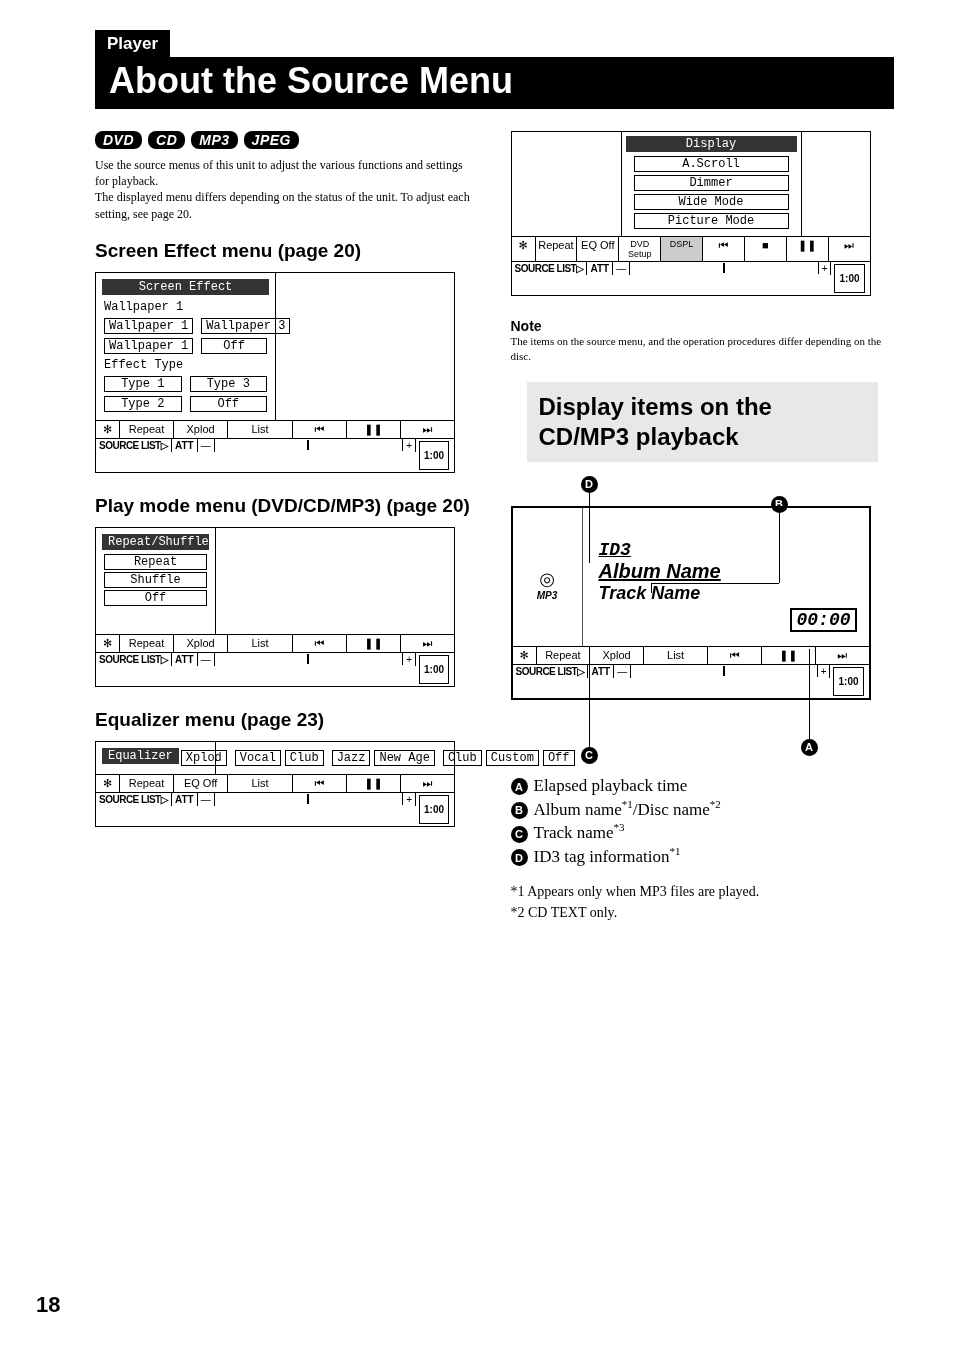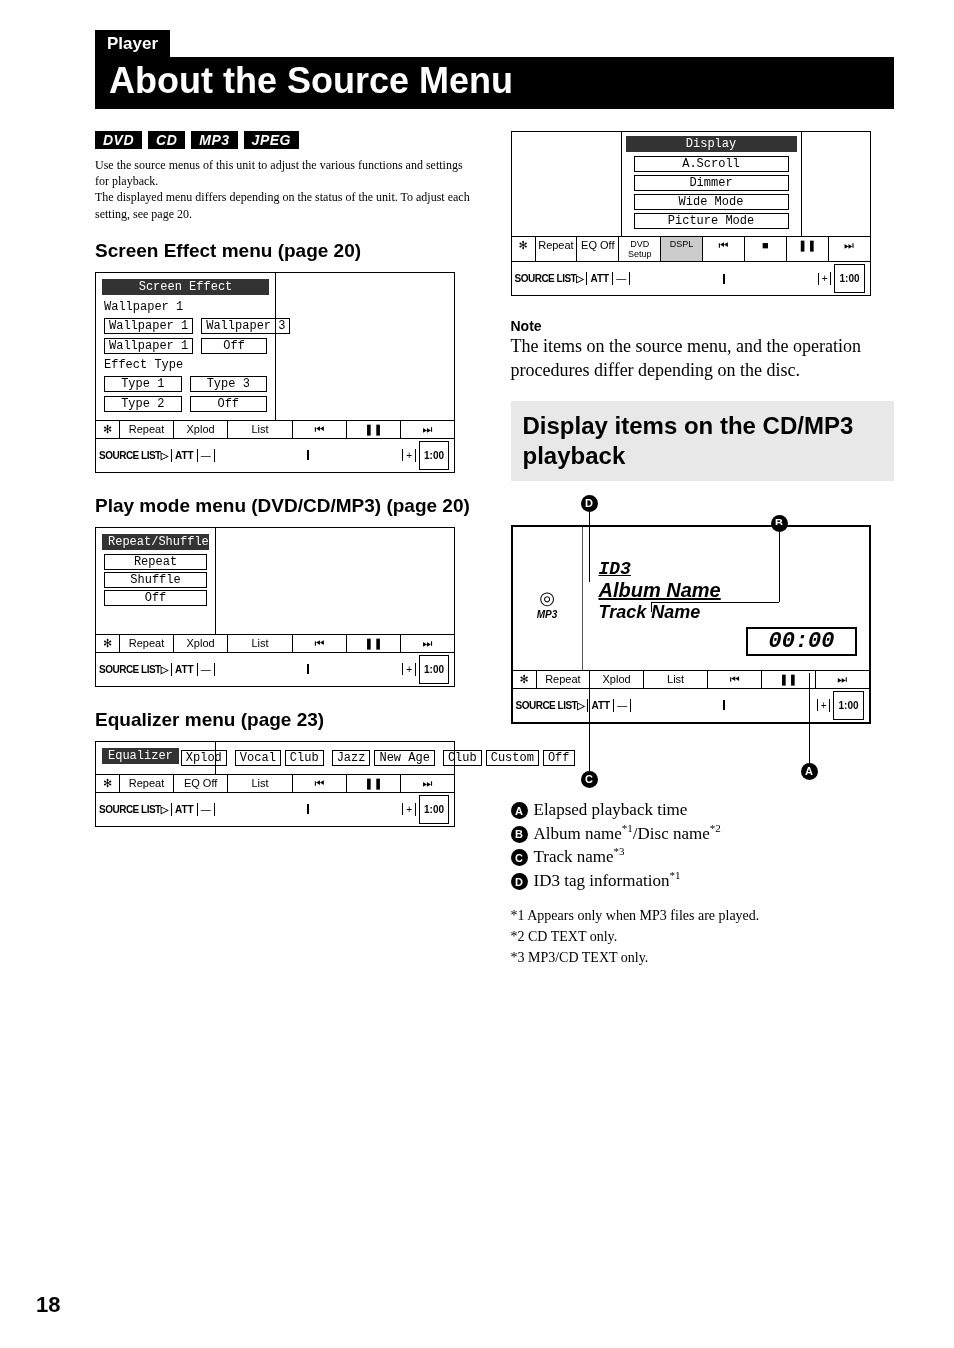--- a/index.html
+++ b/index.html
@@ -2,59 +2,59 @@
 <html><head>
 <meta charset="utf-8">
 <style>
   *{box-sizing:border-box;margin:0;padding:0}
   body{font-family:Georgia,'Times New Roman',serif;color:#000;background:#fff;width:954px;height:1348px;position:relative;padding:30px 60px 40px 95px}
   .player-tab{display:inline-block;background:#000;color:#fff;font-family:Arial,sans-serif;font-weight:bold;font-size:17px;padding:4px 12px 3px}
   .title-bar{background:#000;color:#fff;font-family:Arial,sans-serif;font-weight:bold;font-size:36px;padding:6px 14px 10px;line-height:1}
   .columns{display:flex;gap:32px;margin-top:22px}
   .col{flex:1;min-width:0}
   .pills{display:flex;gap:6px;margin-bottom:8px}
-  .pill{font-family:Arial,sans-serif;font-weight:bold;font-style:italic;font-size:14px;color:#fff;background:#000;border-radius:0;padding:1px 8px;text-shadow:0 0 2px #000;letter-spacing:.5px}
+  .pill{font-family:Arial,sans-serif;font-weight:bold;font-style:italic;font-size:14px;color:#fff;background:#000;border-radius:8px;padding:1px 8px;text-shadow:0 0 2px #000;letter-spacing:.5px}
   .body-text{font-size:12px;line-height:1.35;margin-bottom:18px}
   .section-h{font-family:Arial,sans-serif;font-weight:bold;font-size:19px;margin:6px 0 10px}
-  .section-h2{font-family:Arial,sans-serif;font-weight:bold;font-size:24px;background:#e8e8e8;padding:10px 12px;margin:18px 0 14px;line-height:1.25}
+  .section-h2{font-family:Arial,sans-serif;font-weight:bold;font-size:24px;background:#e8e8e8;padding:10px 12px;margin:18px 16px 14px;line-height:1.25}
   .note-h{font-family:Arial,sans-serif;font-weight:bold;font-size:14px;margin-top:18px}
-  .note-t{font-size:18px;line-height:1.35}
+  .note-t{font-size:11px;line-height:1.35}
   .menu-box{border:1px solid #000;width:360px;font-family:'Courier New',monospace;font-size:13px;margin-bottom:22px}
   .menu-top{display:flex}
   .menu-panel{border-right:1px solid #000;padding:6px 6px;flex:0 0 auto}
   .menu-panel .hdr{background:#333;color:#fff;text-align:center;padding:1px 6px;margin-bottom:4px;font-size:12px;white-space:nowrap}
   .menu-panel .label{padding:1px 2px;margin:1px 0;font-size:12px}
   .opt{border:1px solid #000;text-align:center;padding:0 4px;margin:2px 2px;font-size:12px;white-space:nowrap;display:inline-block}
   .opt-row{display:flex;gap:4px}
   .opt-row .opt{flex:1}
   .menu-blank{flex:1}
   .btn-row{display:flex;border-top:1px solid #000}
   .btn-row>div{border-right:1px solid #000;flex:1;text-align:center;font-size:11px;padding:2px 0;font-family:Arial,sans-serif}
   .btn-row>div:last-child{border-right:0}
   .btn-row .gear{flex:0 0 24px;background:#fff}
-  .src-row{display:flex;border-top:1px solid #000;align-items:center;font-family:Arial,sans-serif;font-size:10px}
+  .src-row{display:flex;border-top:1px solid #000;align-items:flex-start;font-family:Arial,sans-serif;font-size:10px}
   .src-row>div{border-right:1px solid #000;padding:1px 3px;display:flex;align-items:center;justify-content:center}
   .src-row>div:last-child{border-right:0}
   .src-label{font-weight:bold;letter-spacing:-.5px}
   .vol-bar{flex:1;padding:2px 3px}
   .vol-inner{height:10px;border:1px solid #000;background:linear-gradient(to right,#000 0,#000 40%,#fff 40%,#fff 100%);background-size:4px 100%;position:relative}
   .vol-inner::after{content:'';position:absolute;left:40%;right:0;top:0;bottom:0;background:#fff}
   .time{font-weight:bold;border:1px solid #000;padding:8px 4px;margin:1px 2px 1px 0}
   .disp-panel{padding:4px;width:180px}
   .disp-panel .opt{display:block;margin:3px 8px}
   .playback-box{border:2px solid #000;width:360px;font-family:Arial,sans-serif;font-size:13px;margin-bottom:6px;position:relative}
   .pb-top{display:flex}
   .pb-left{border-right:1px solid #555;width:70px;padding-top:60px;font-size:10px;text-align:center}
   .pb-left .disc{font-size:18px}
   .pb-left .mp3{font-weight:bold;font-style:italic;font-size:10px}
   .pb-right{flex:1;padding:8px}
   .pb-id3{font-family:'Courier New',monospace;font-weight:bold;font-style:italic;font-size:18px;text-decoration:underline;margin:24px 0 0 8px}
   .pb-album{font-family:Arial,sans-serif;font-weight:bold;font-style:italic;font-size:20px;text-decoration:underline;margin-left:8px}
   .pb-track{font-family:Arial,sans-serif;font-weight:bold;font-style:italic;font-size:18px;margin-left:8px}
-  .pb-time{font-family:'Courier New',monospace;font-weight:bold;font-style:italic;font-size:22px;border:2px solid #000;display:inline-block;padding:0 20px;float:right;margin:4px 4px 6px 0}
+  .pb-time{font-family:'Courier New',monospace;font-weight:bold;font-style:italic;font-size:18px;border:2px solid #000;display:inline-block;padding:0 4px;float:right;margin:4px 4px 6px 0}
   .pb-clear{clear:both}
   .tag-circle{display:inline-flex;width:17px;height:17px;border-radius:50%;background:#000;color:#fff;align-items:center;justify-content:center;font-family:Arial,sans-serif;font-size:11px;font-weight:bold}
   .callout-line-v{position:absolute;background:#000;width:1px}
   .callout-line-h{position:absolute;background:#000;height:1px}
   .legend{margin-top:20px}
   .legend-row{display:flex;align-items:baseline;gap:6px;font-size:17px;margin:2px 0}
   .sup{font-size:11px;vertical-align:super}
   .footnotes{font-size:14px;margin-top:14px;line-height:1.5}
   .page-num{position:absolute;left:36px;bottom:30px;font-family:Arial,sans-serif;font-weight:bold;font-size:22px}
   .eq-col{display:flex;}
@@ -323,21 +323,20 @@
         </div>
       <div class="legend-row">
           <span class="tag-circle">D</span>
           <span><span>ID3 tag information</span><span class="sup">*1</span></span>
         </div>
     </div>
 
     <div class="footnotes">
       <div>*1  Appears only when MP3 files are played.</div>
       <div>*2  CD TEXT only.</div>
-      <div>*3  MP3/CD TEXT only.</div>
     </div>
   </div>
 </div>
 
 <div class="page-num">18</div>
 
 
 
 
 </body></html>

